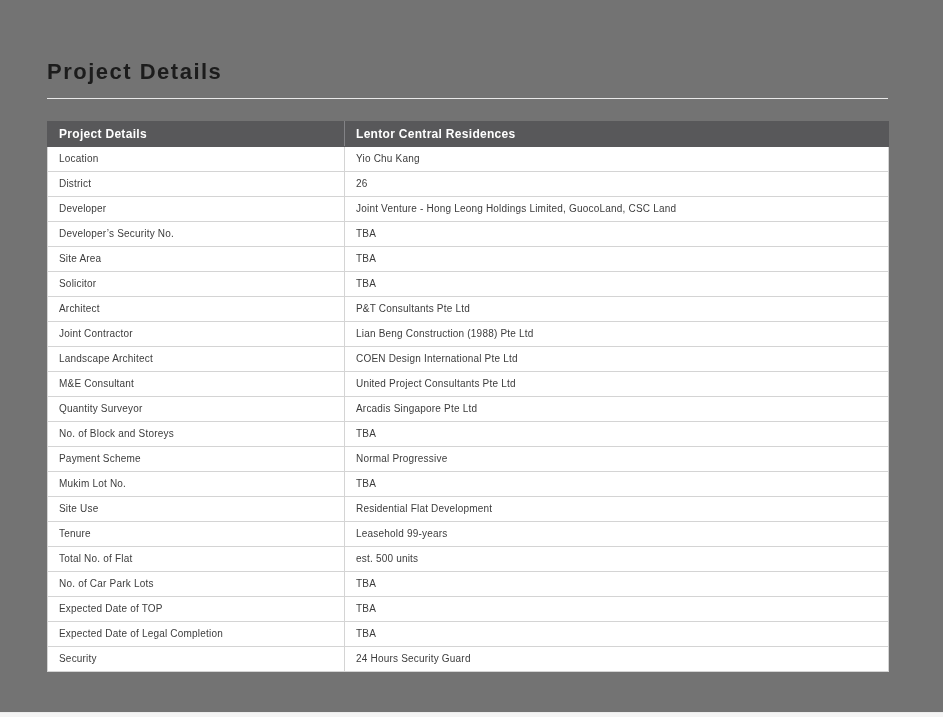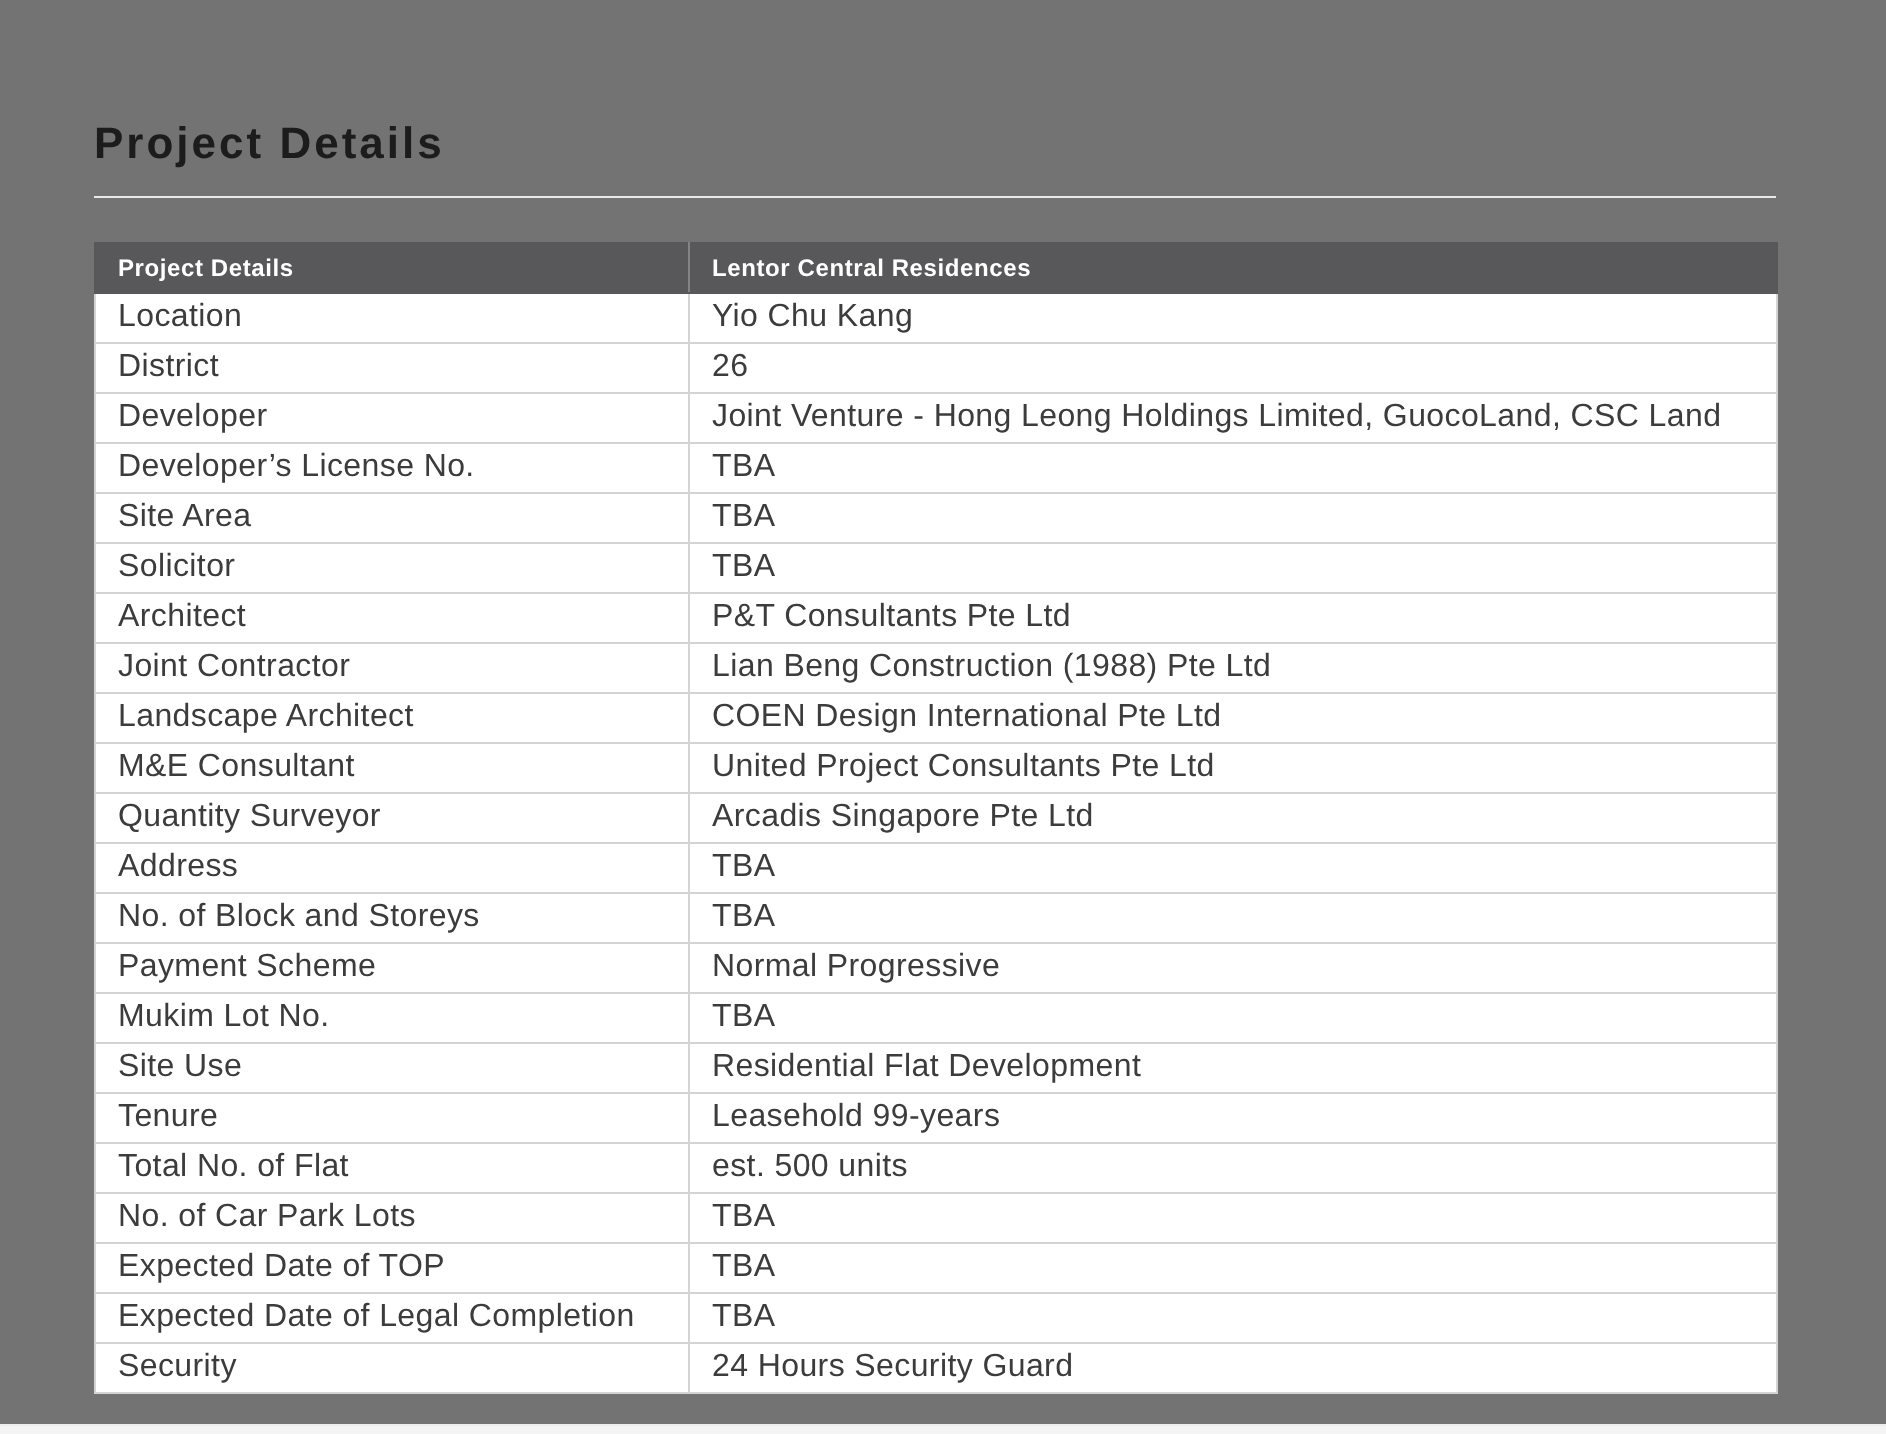--- a/index.html
+++ b/index.html
@@ -47,21 +47,21 @@
     letter-spacing: 0.3px;
     text-align: left;
     padding: 5px 11px 5px 11px;
     height: 24px;
     border: 1px solid #58585a;
   }
   table.project-table th:first-child {
     border-right: 1px solid #838386;
   }
   table.project-table td {
-    font-size: 16px;
+    font-size: 10px;
     color: #3c3c3c;
     letter-spacing: 0.2px;
     text-align: left;
     padding: 5px 11px 5px 11px;
     height: 24px;
     line-height: 14px;
     border: 1px solid #d4d4d4;
     background: #ffffff;
     white-space: nowrap;
     overflow: hidden;
@@ -101,21 +101,21 @@
           </tr>
           <tr>
             <td>District</td>
             <td>26</td>
           </tr>
           <tr>
             <td>Developer</td>
             <td>Joint Venture - Hong Leong Holdings Limited, GuocoLand, CSC Land</td>
           </tr>
           <tr>
-            <td>Developer’s License No.</td>
+            <td>Developer’s Security No.</td>
             <td>TBA</td>
           </tr>
           <tr>
             <td>Site Area</td>
             <td>TBA</td>
           </tr>
           <tr>
             <td>Solicitor</td>
             <td>TBA</td>
           </tr>
@@ -131,24 +131,20 @@
             <td>Landscape Architect</td>
             <td>COEN Design International Pte Ltd</td>
           </tr>
           <tr>
             <td>M&amp;E Consultant</td>
             <td>United Project Consultants Pte Ltd</td>
           </tr>
           <tr>
             <td>Quantity Surveyor</td>
             <td>Arcadis Singapore Pte Ltd</td>
-          </tr>
-          <tr>
-            <td>Address</td>
-            <td>TBA</td>
           </tr>
           <tr>
             <td>No. of Block and Storeys</td>
             <td>TBA</td>
           </tr>
           <tr>
             <td>Payment Scheme</td>
             <td>Normal Progressive</td>
           </tr>
           <tr>

